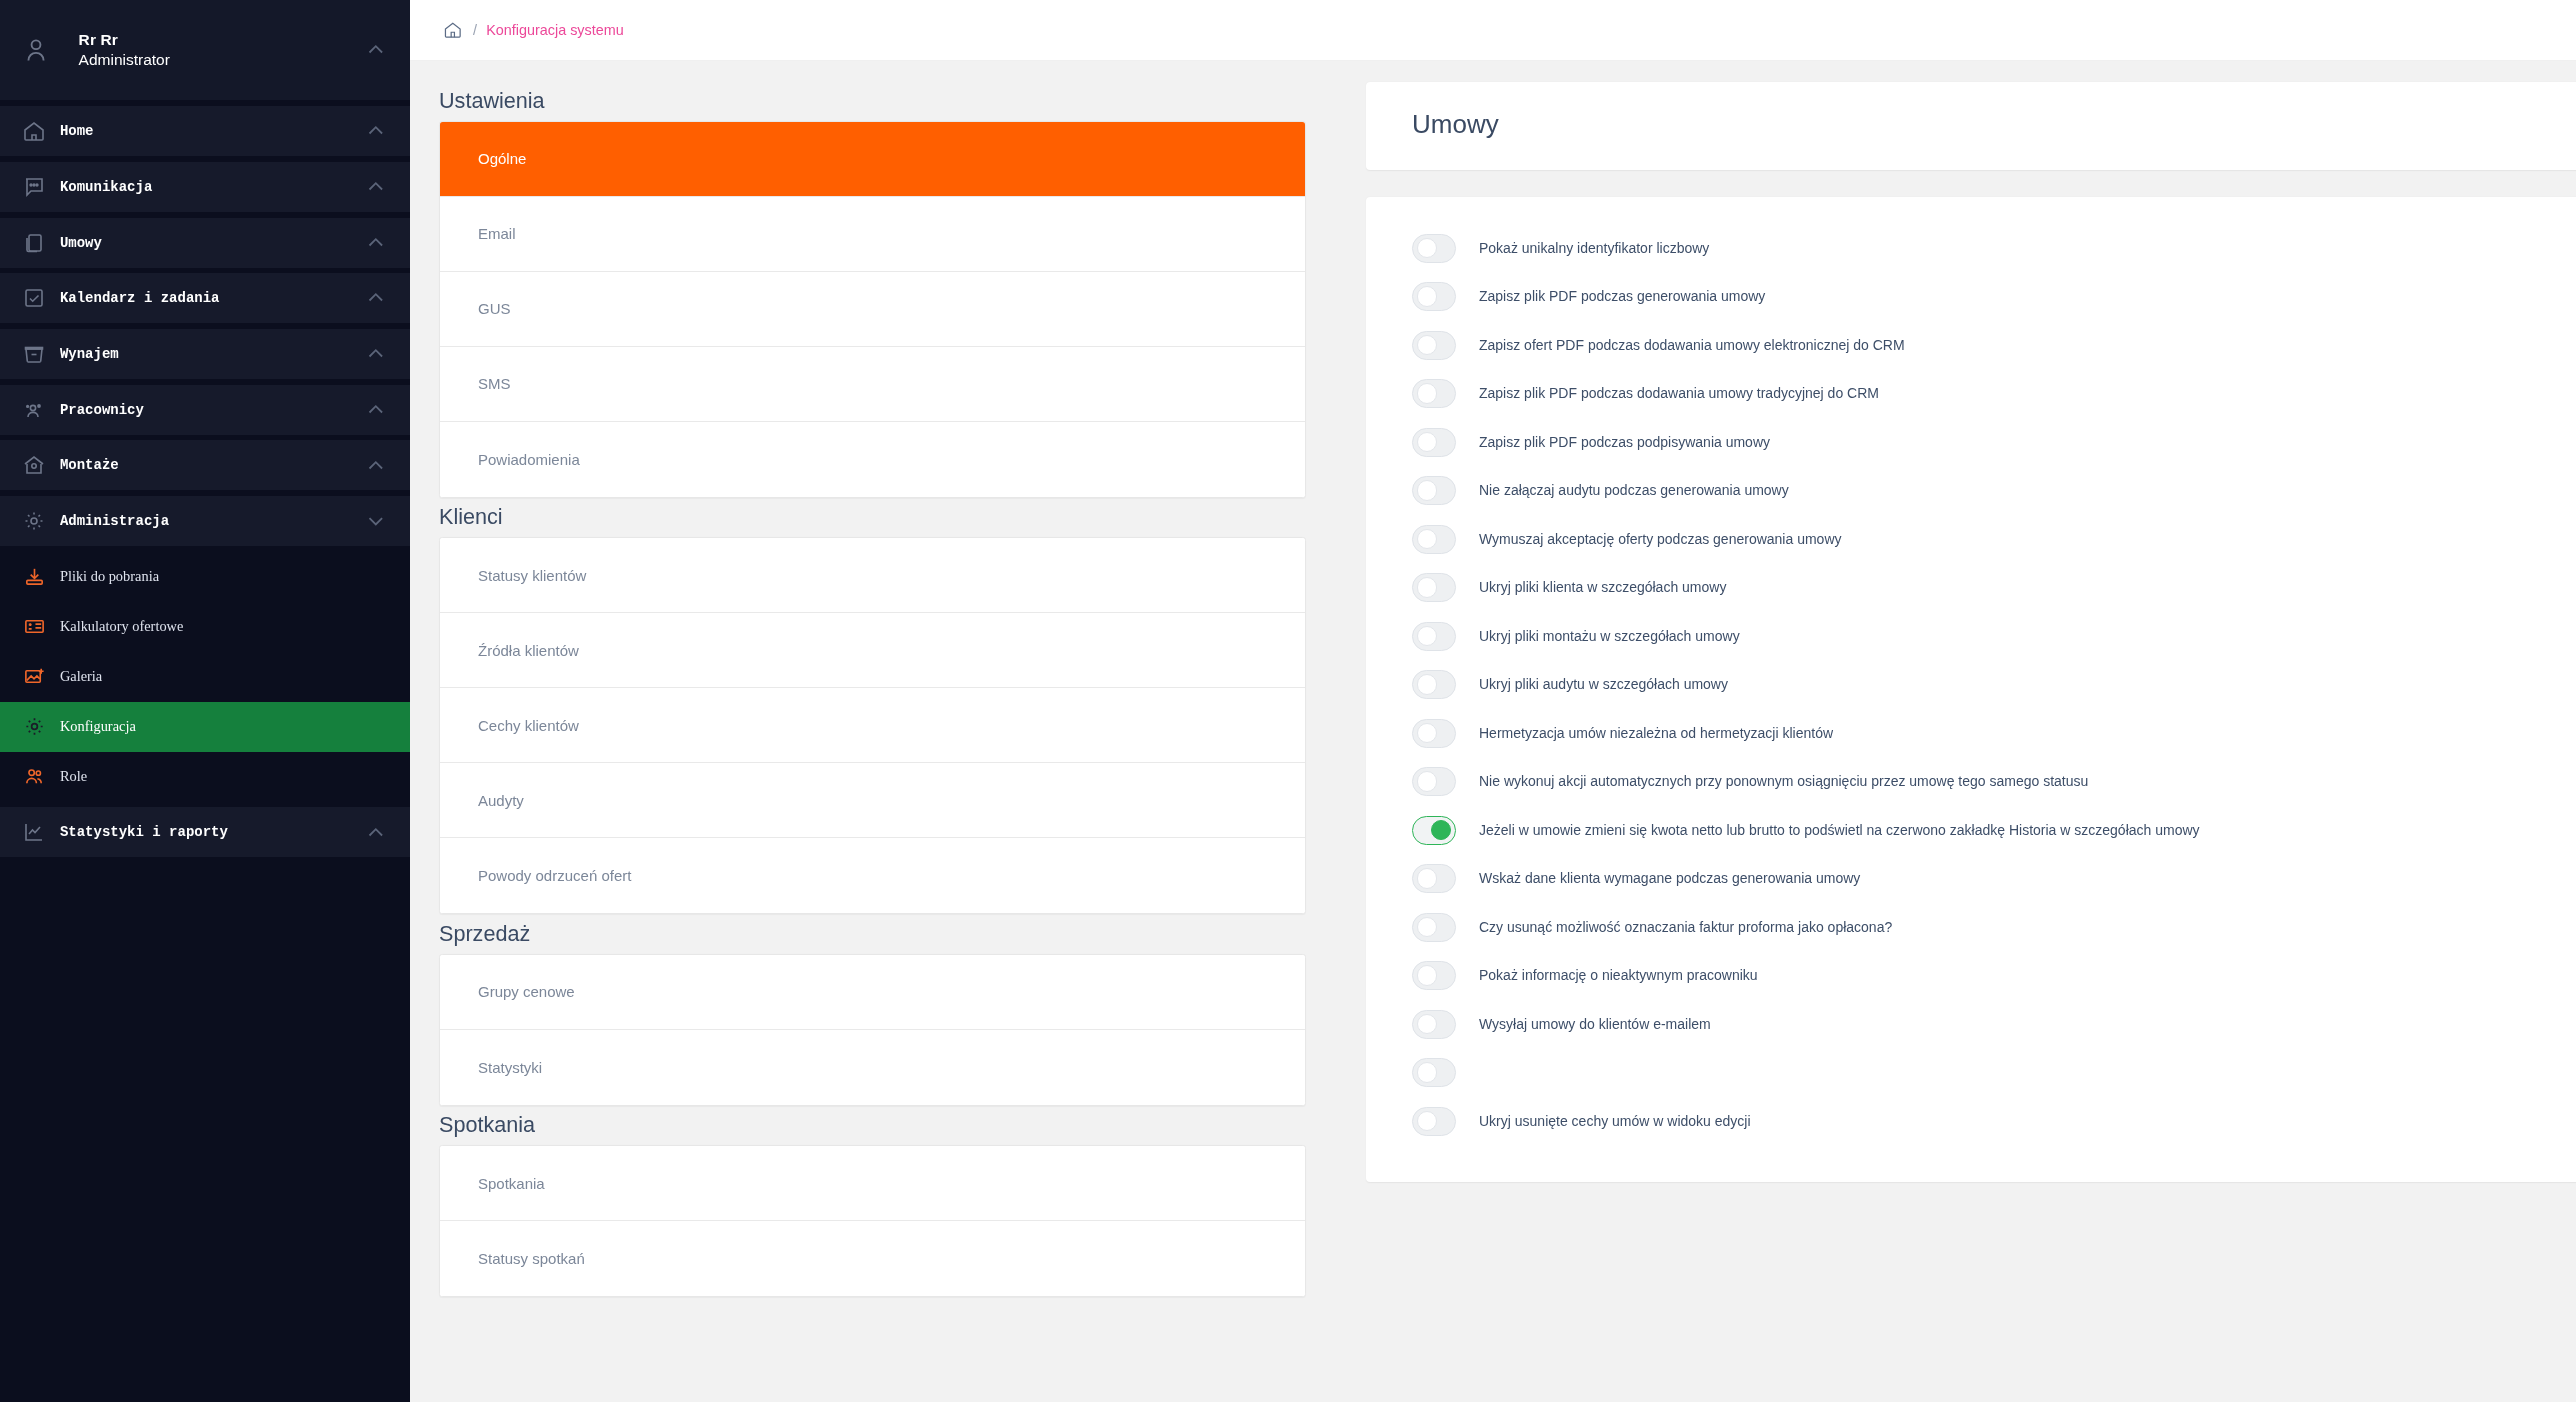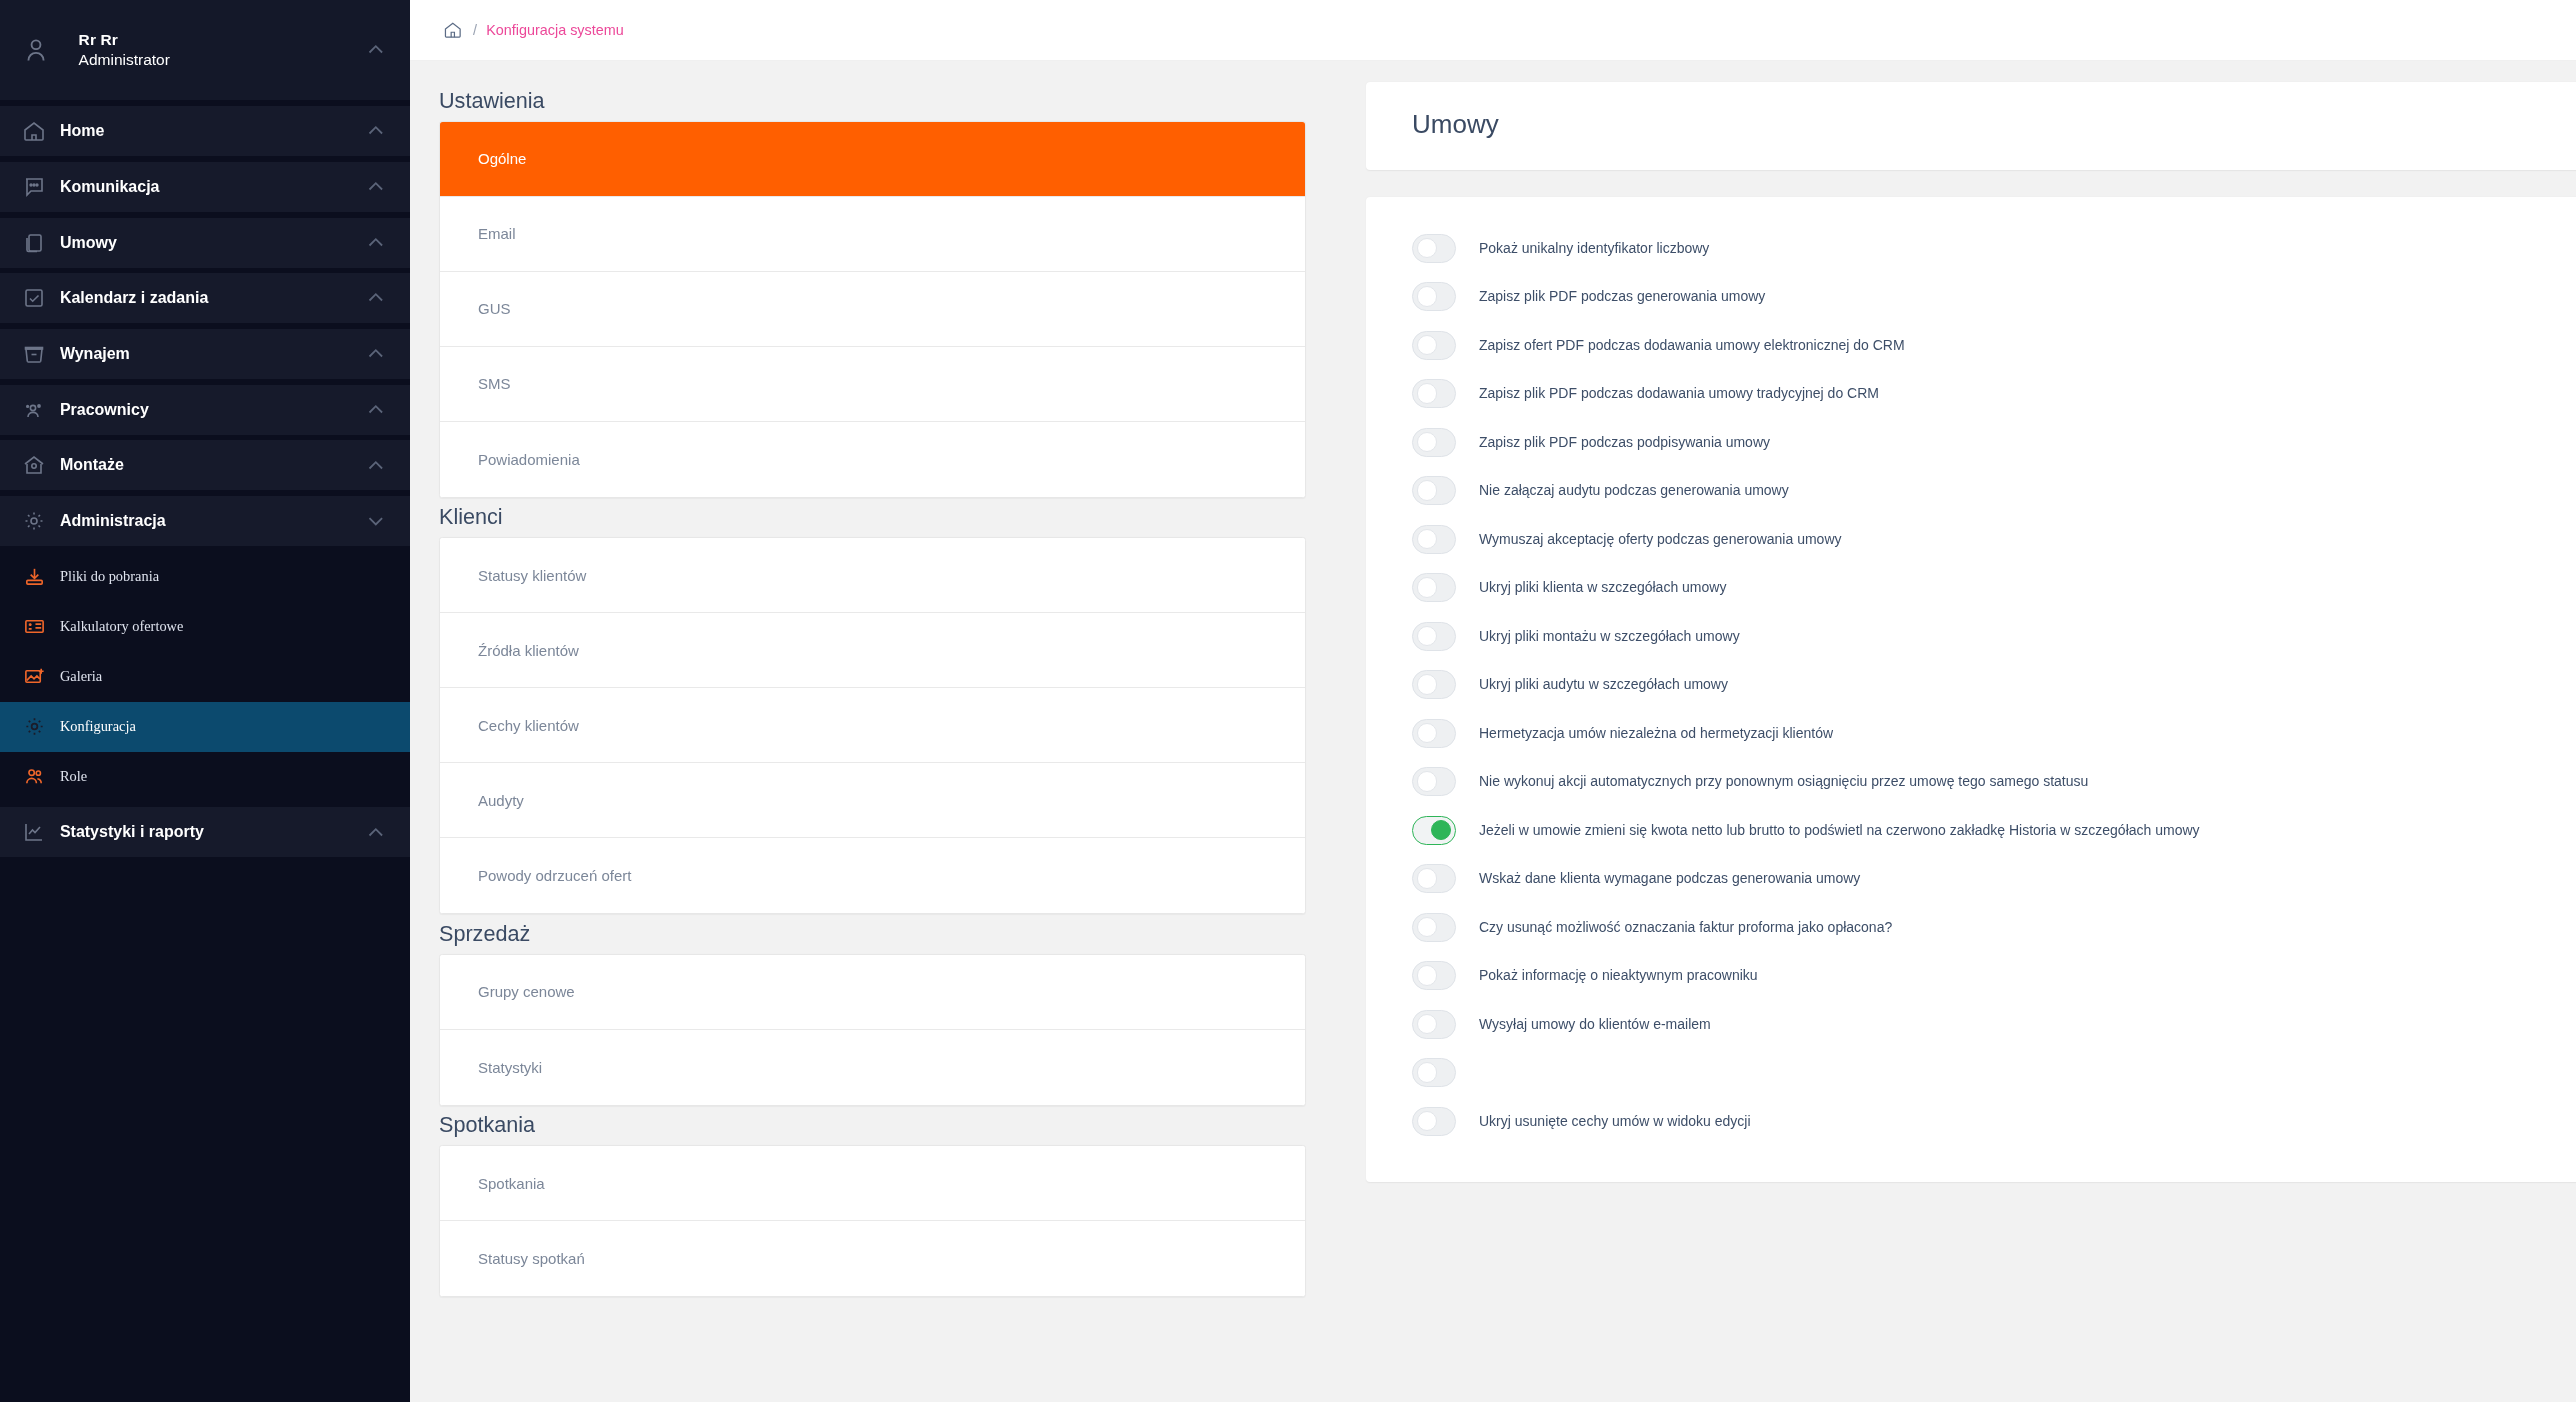--- a/index.html
+++ b/index.html
@@ -40,31 +40,31 @@
   .nav-group {
     height: 50px; margin: 0 0 5.7px 0;
     background: #161a2b;
     display: flex; align-items: center;
     padding: 0 19.6px; gap: 11.3px;
     cursor: pointer;
   }
   .nav-group.first { margin-top: 6.2px; }
   .nav-ico { width: 29px; flex:0 0 29px; display:flex; align-items:center; justify-content:center; }
   .nav-ico svg { width: 24px; height: 24px; }
-  .nav-label { flex: 1; color:#ffffff; font-size: 16px; font-weight: 700; }
+  .nav-label { flex: 1; color:#ffffff; font-size: 14px; font-weight: 700; font-family: Liberation Mono, monospace; }
 
   .sub-item {
     height: 50px;
     background: #0b0e1e;
     display:flex; align-items:center; gap: 11.3px;
     padding: 0 19.6px;
     cursor: pointer;
     font-family: Liberation Serif, serif;
   }
-  .sub-item.active { background: #0c4a6e; }
+  .sub-item.active { background: #15803d; }
   .sub-ico { width: 29px; flex:0 0 29px; display:flex; align-items:center; justify-content:center; }
   .sub-ico svg { width: 23px; height: 23px; }
   .sub-label { color:#dfe3ee; font-size: 14.4px; font-weight: 400; }
   .sub-item.active .sub-label { color:#ffffff; }
 
   
   .right { flex:1; display:flex; flex-direction: column; height: 1403px; min-width:0; }
 
   .topbar {
     height: 61px; flex: 0 0 61px;

